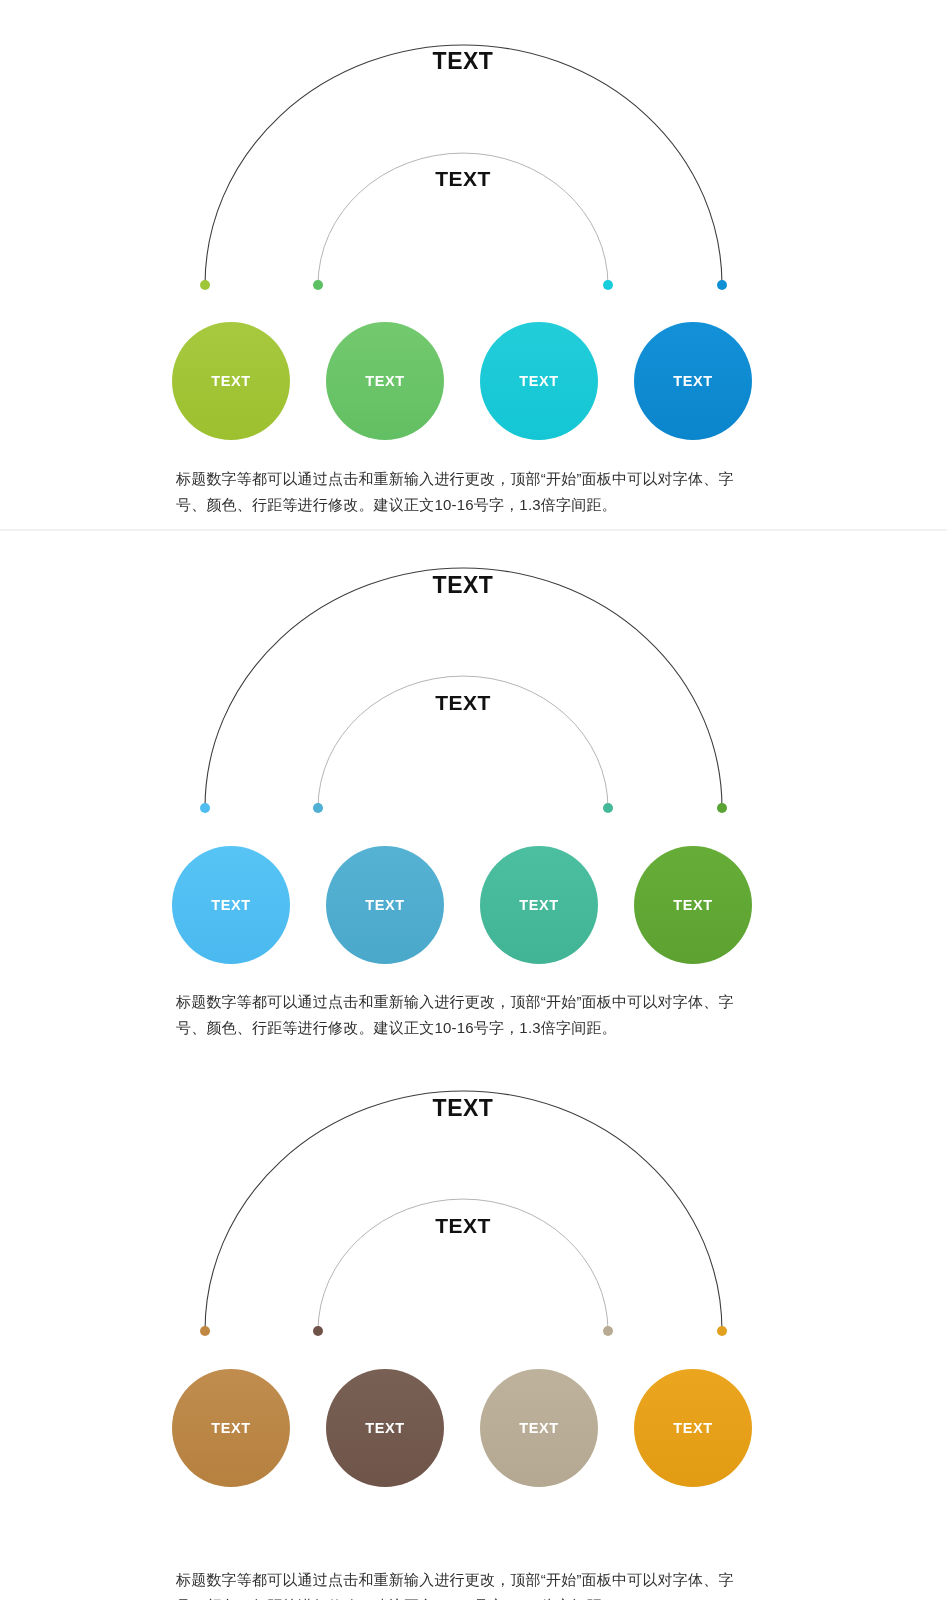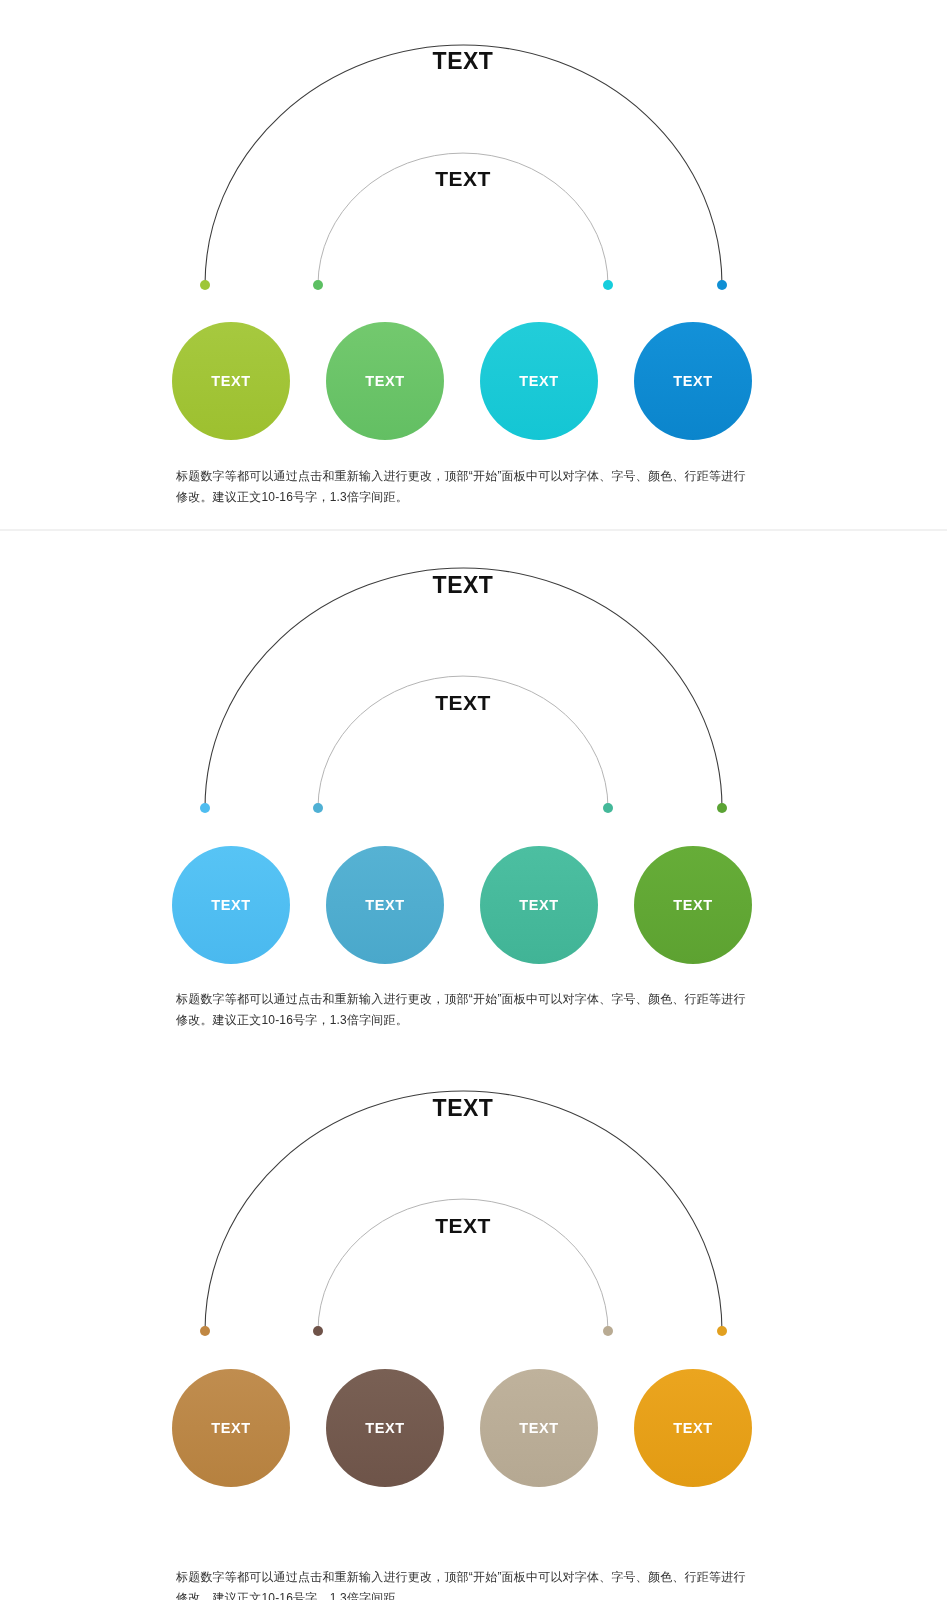--- a/index.html
+++ b/index.html
@@ -79,21 +79,21 @@
     letter-spacing: 0.6px;
     color: #ffffff;
   }
 
   
   .caption {
     position: absolute;
     left: 176px;
     width: 575px;
     font-family: "Liberation Sans", "DejaVu Sans", sans-serif;
-    font-size: 12px;
+    font-size: 15px;
     line-height: 1.75;
     color: #2f2f2f;
     letter-spacing: 0.2px;
   }
 </style>
 </head>
 <body>
 
 <div id="page">
 

